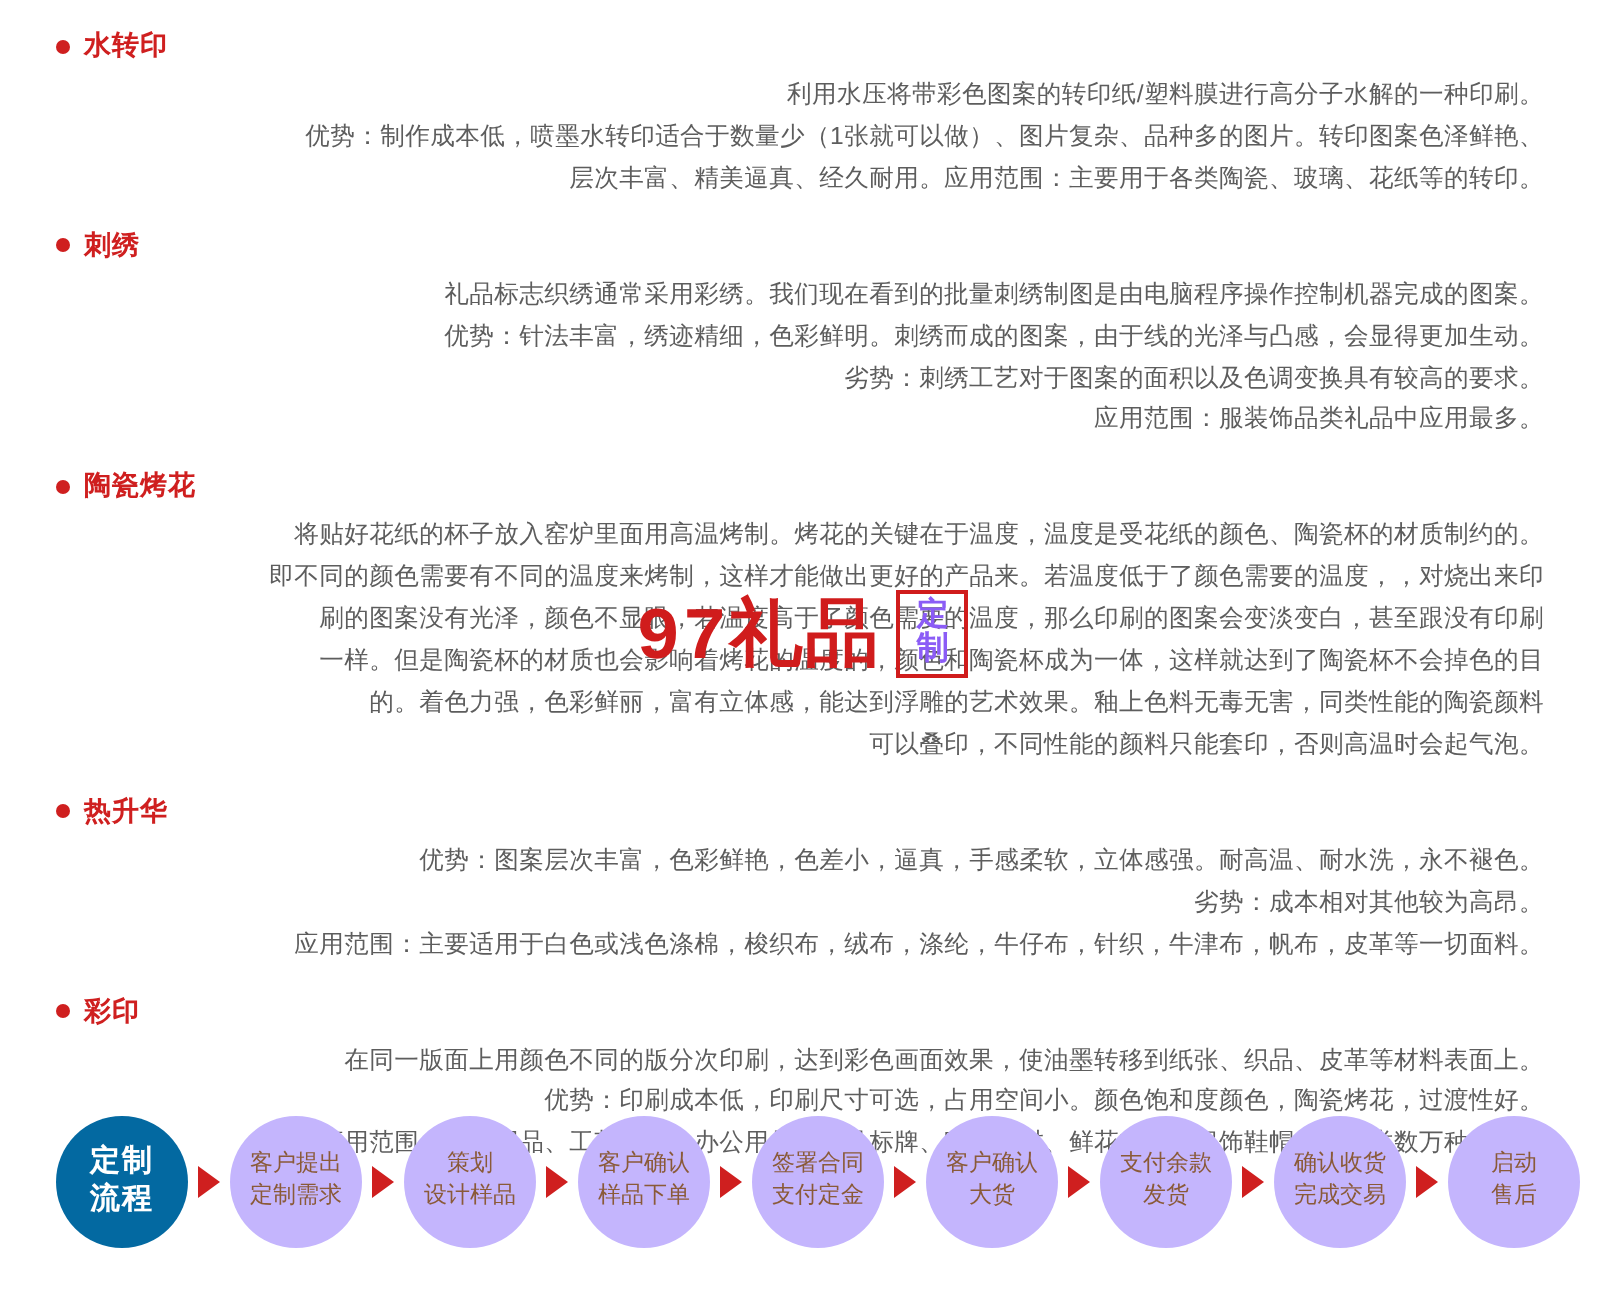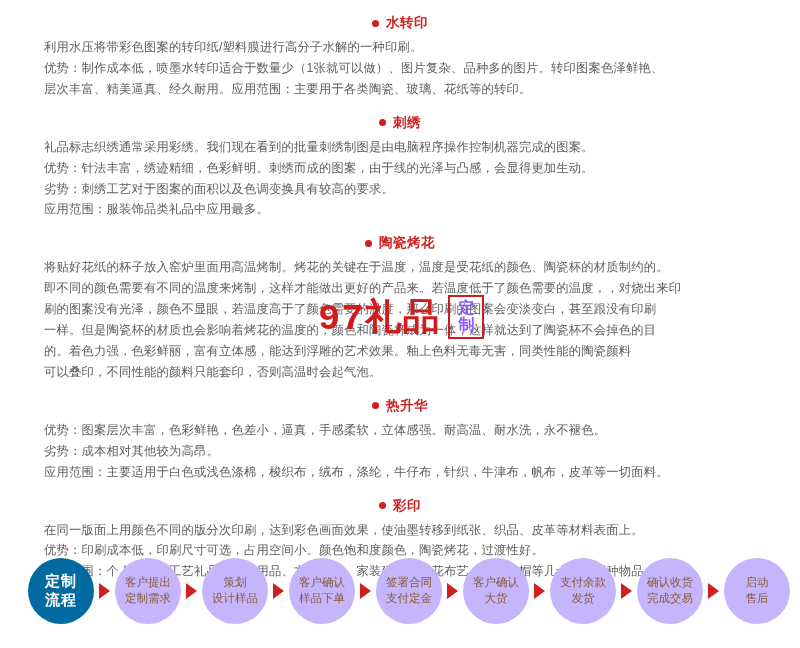--- a/index.html
+++ b/index.html
@@ -22,38 +22,38 @@
     box-sizing: border-box;
     padding: 14px 28px 0 28px;
   }
   .section {
     margin-bottom: 14px;
   }
   .sec-head {
     display: flex;
     align-items: center;
     margin-bottom: 6px;
-    justify-content: center;
   }
   .bullet {
     width: 7px;
     height: 7px;
     border-radius: 50%;
     background: #cf1f1f;
     margin-right: 7px;
     flex: 0 0 auto;
   }
   .sec-title {
     color: #cf1f1f;
     font-size: 13.5px;
     font-weight: bold;
     letter-spacing: 0.5px;
   }
   .sec-body {
     padding-left: 16px;
+    text-align: right;
   }
   .line {
     font-size: 12.3px;
     line-height: 1.62;
     color: #5d5d5d;
     letter-spacing: 0.2px;
   }
   .line + .line {
     margin-top: 1px;
   }

